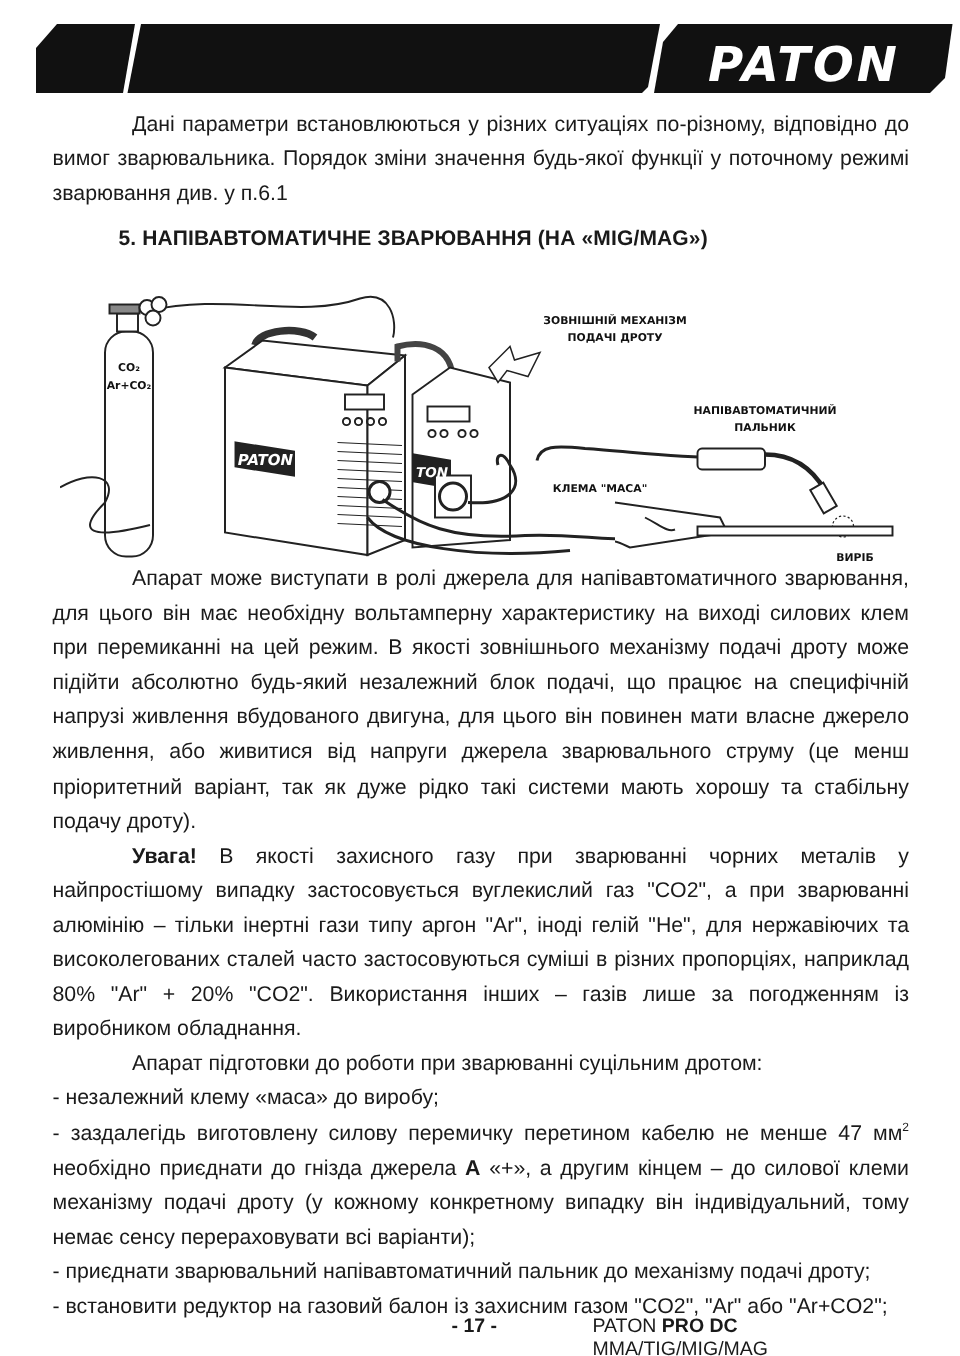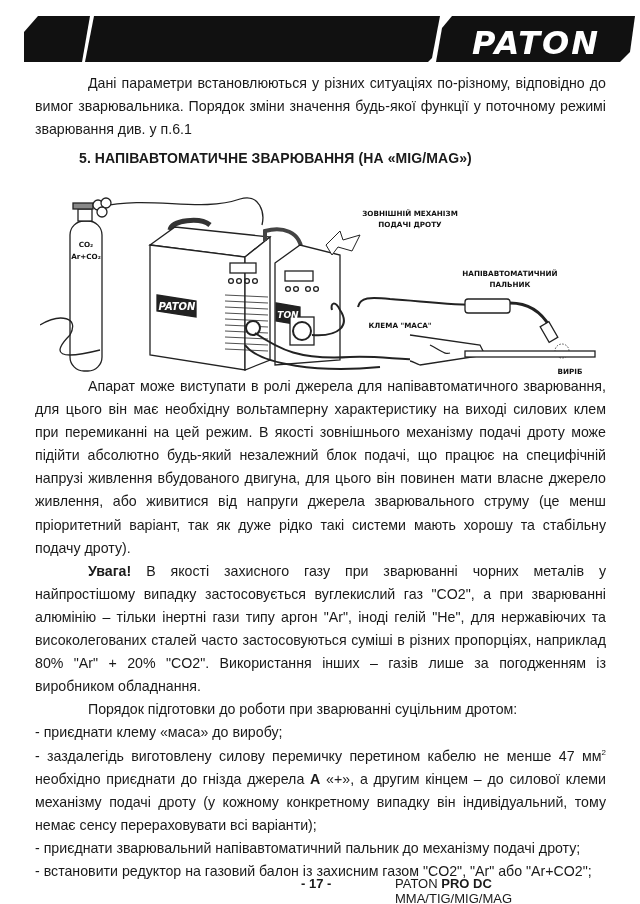--- a/index.html
+++ b/index.html
@@ -123,22 +123,22 @@
     <text class="fig-label" x="360" y="143" text-anchor="middle" stroke="none">КЛЕМА "МАСА"</text>
 
     <rect x="425" y="166" width="130" height="6" fill="#fff"></rect>
     <text class="fig-label" x="530" y="189" text-anchor="middle" stroke="none">ВИРІБ</text>
   </svg>
 </div>
 
 <div class="body2">
   <p class="p indent lastline-left">Апарат може виступати в ролі джерела для напівавтоматичного зварювання, для цього він має необхідну вольтамперну характеристику на виході силових клем при перемиканні на цей режим. В якості зовнішнього механізму подачі дроту може підійти абсолютно будь-який незалежний блок подачі, що працює на специфічній напрузі живлення вбудованого двигуна, для цього він повинен мати власне джерело живлення, або живитися від напруги джерела зварювального струму (це менш пріоритетний варіант, так як дуже рідко такі системи мають хорошу та стабільну подачу дроту).</p>
   <p class="p indent lastline-left"><b class="strong">Увага!</b><span> В якості захисного газу при зварюванні чорних металів у найпростішому випадку застосовується вуглекислий газ "CO2", а при зварюванні алюмінію – тільки інертні гази типу аргон "Ar", іноді гелій "He", для нержавіючих та високолегованих сталей часто застосовуються суміші в різних пропорціях, наприклад 80% "Ar" + 20% "CO2". Використання інших – газів лише за погодженням із виробником обладнання.</span></p>
-  <p class="p indent">Порядок підготовки до роботи при зварюванні суцільним дротом:</p>
-  <p class="p lastline-left"><span>- приєднати клему «маса» до виробу;</span></p>
+  <p class="p indent">Апарат підготовки до роботи при зварюванні суцільним дротом:</p>
+  <p class="p lastline-left"><span>- незалежний клему «маса» до виробу;</span></p>
   <p class="p lastline-left"><span>- заздалегідь виготовлену силову перемичку перетином кабелю не менше 47 мм</span><sup>2</sup><span> необхідно приєднати до гнізда джерела </span><b class="strong">A</b><span> «+», а другим кінцем – до силової клеми механізму подачі дроту (у кожному конкретному випадку він індивідуальний, тому немає сенсу перераховувати всі варіанти);</span></p>
   <p class="p lastline-left"><span>- приєднати зварювальний напівавтоматичний пальник до механізму подачі дроту;</span></p>
   <p class="p lastline-left"><span>- встановити редуктор на газовий балон із захисним газом "CO2", "Ar" або "Ar+CO2";</span></p>
 
 </div>
 
 <div class="footer">
   <span class="page-num">- 17 -</span>
   <span class="footer-brand"><span>PATON </span><b>PRO DC</b><span> MMA/TIG/MIG/MAG</span></span>
 </div>

